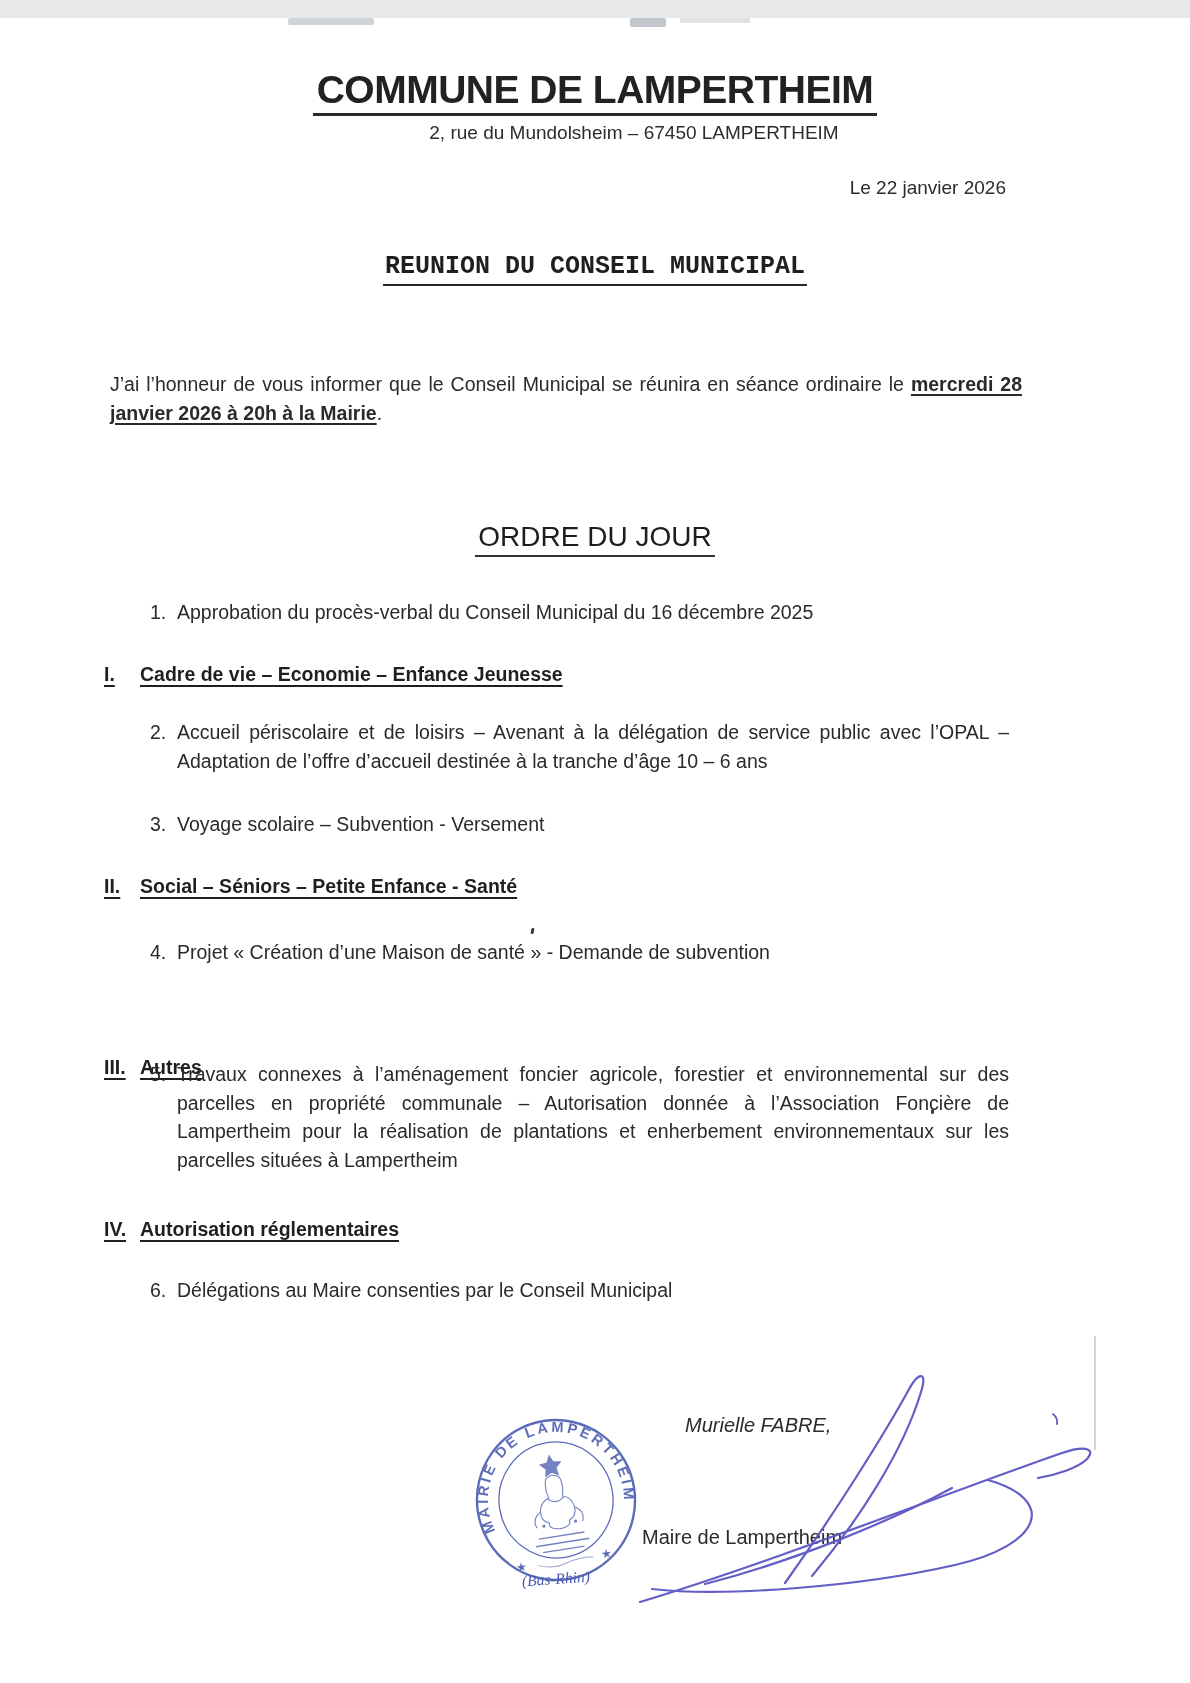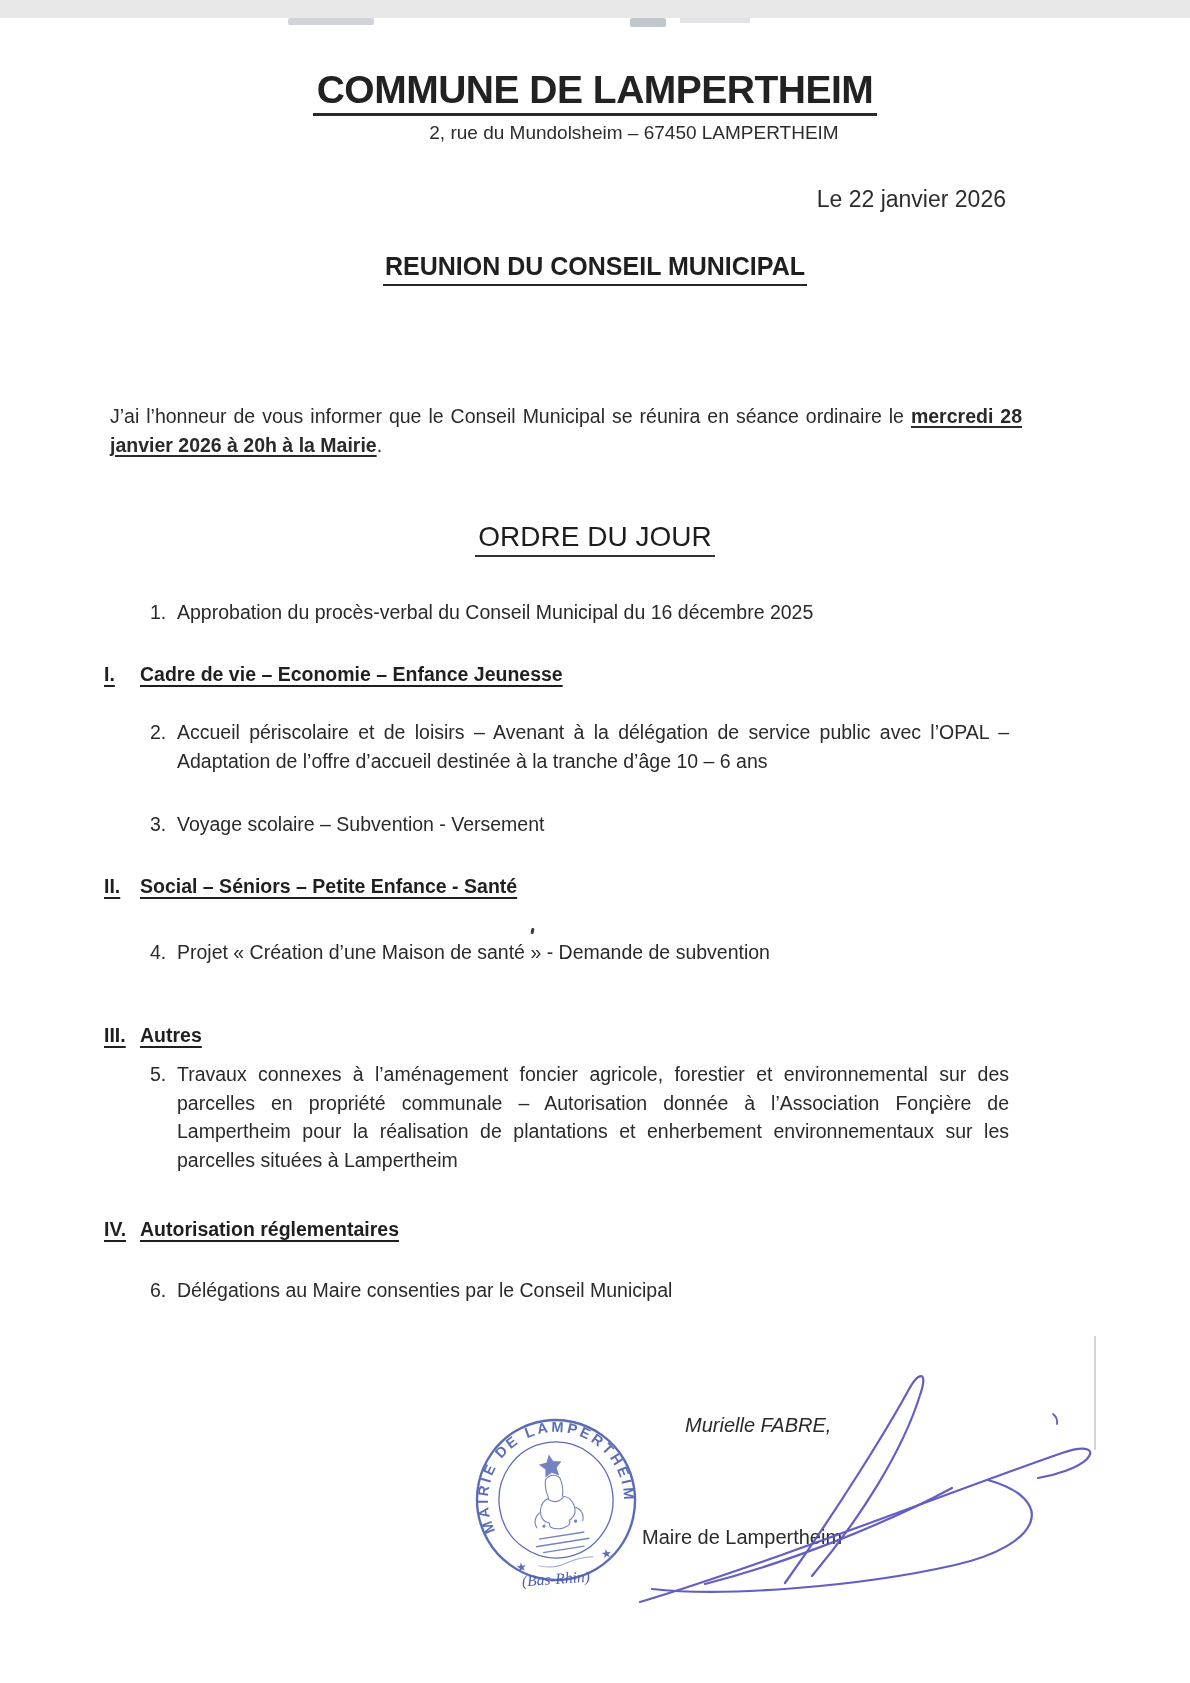--- a/index.html
+++ b/index.html
@@ -19,29 +19,29 @@
   .speck1 { left:531px; top:910px; width:3px; height:6px; background:#3a3a3a; border-radius:2px; transform:rotate(12deg); }
   .speck2 { left:931px; top:1091px; width:3px; height:5px; background:#3a3a3a; border-radius:2px; }
 
   
   .commune { top:50px; }
   .commune span {
     display:inline-block; font-size:39px; font-weight:bold; letter-spacing:-0.5px;
     color:#222; line-height:1.12; border-bottom:3px solid #2a2a2a; padding:0 4px 1px 4px;
   }
   .address { top:104px; font-size:19px; color:#2c2c2c;padding-left:39px; }
-  .date { top:168px; right:184px; font-size:23px; color:#2c2c2c; }
+  .date { top:159px; right:184px; font-size:19px; color:#2c2c2c; }
 
-  .doc-title { top:234px; }
+  .doc-title { top:234px;font-family:Liberation Mono, monospace; }
   .doc-title span {
     display:inline-block; font-size:25px; font-weight:bold; color:#1f1f1f;
     border-bottom:2.5px solid #262626; padding:0 2px 3px 2px;
   }
 
-  .intro { top:384px; left:110px; width:912px; font-size:19.5px; line-height:29px; text-align:justify; color:#2a2a2a; }
+  .intro { top:352px; left:110px; width:912px; font-size:19.5px; line-height:29px; text-align:justify; color:#2a2a2a; }
   .intro .emph { font-weight:bold; text-decoration:underline; text-decoration-thickness:2px; text-underline-offset:3px; }
 
   .agenda-title { top:503px; }
   .agenda-title span {
     display:inline-block; font-size:28px; font-weight:normal; color:#1d1d1d;
     border-bottom:2.5px solid #333; padding:0 3px 2px 3px;
   }
 
   .item { left:150px; display:flex; font-size:19.5px; line-height:29px; color:#2a2a2a; }
   .item .num { flex:none; width:27px; }
@@ -51,21 +51,21 @@
   .item3 { top:792px; }
   .item4 { top:920px; }
   .item5 { top:1042px; line-height:28.5px; }
   .item6 { top:1258px; }
 
   .section { left:104px; display:flex; font-size:19.5px; font-weight:bold; color:#1f1f1f; }
   .section .rnum { flex:none; width:36px; text-decoration:underline; text-decoration-thickness:2px; text-underline-offset:4px; }
   .section .stitle { text-decoration:underline; text-decoration-thickness:2px; text-underline-offset:4px; }
   .sec1 { top:645px; }
   .sec2 { top:857px; }
-  .sec3 { top:1006px; }
+  .sec3 { top:1038px; }
   .sec4 { top:1200px; }
 
   .sig-name { left:685px; top:1396px; font-size:20px; color:#2a2a2a;font-style:italic; }
   .sig-role { left:642px; top:1508px; font-size:20px; color:#2a2a2a; }
 
   .stamp-svg { left:470px; top:1394px; }
   .sign-svg { left:600px; top:1335px; }
   .stamp-text { font-family:"Liberation Sans", sans-serif; font-weight:bold; }
   .stamp-sub { font-family:"Liberation Serif", serif; font-style:italic; }
 </style>

